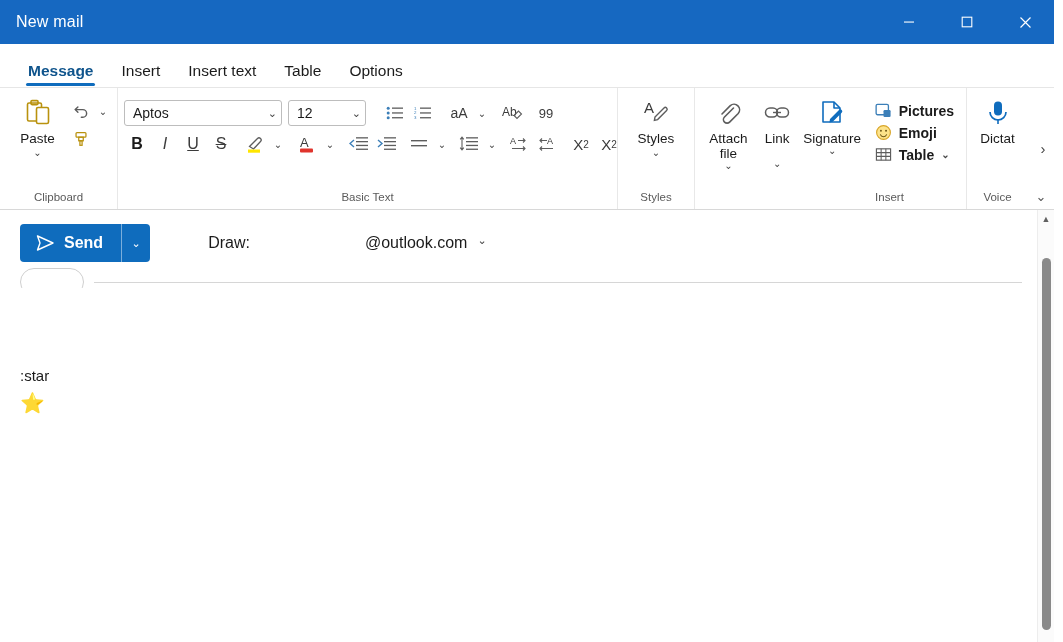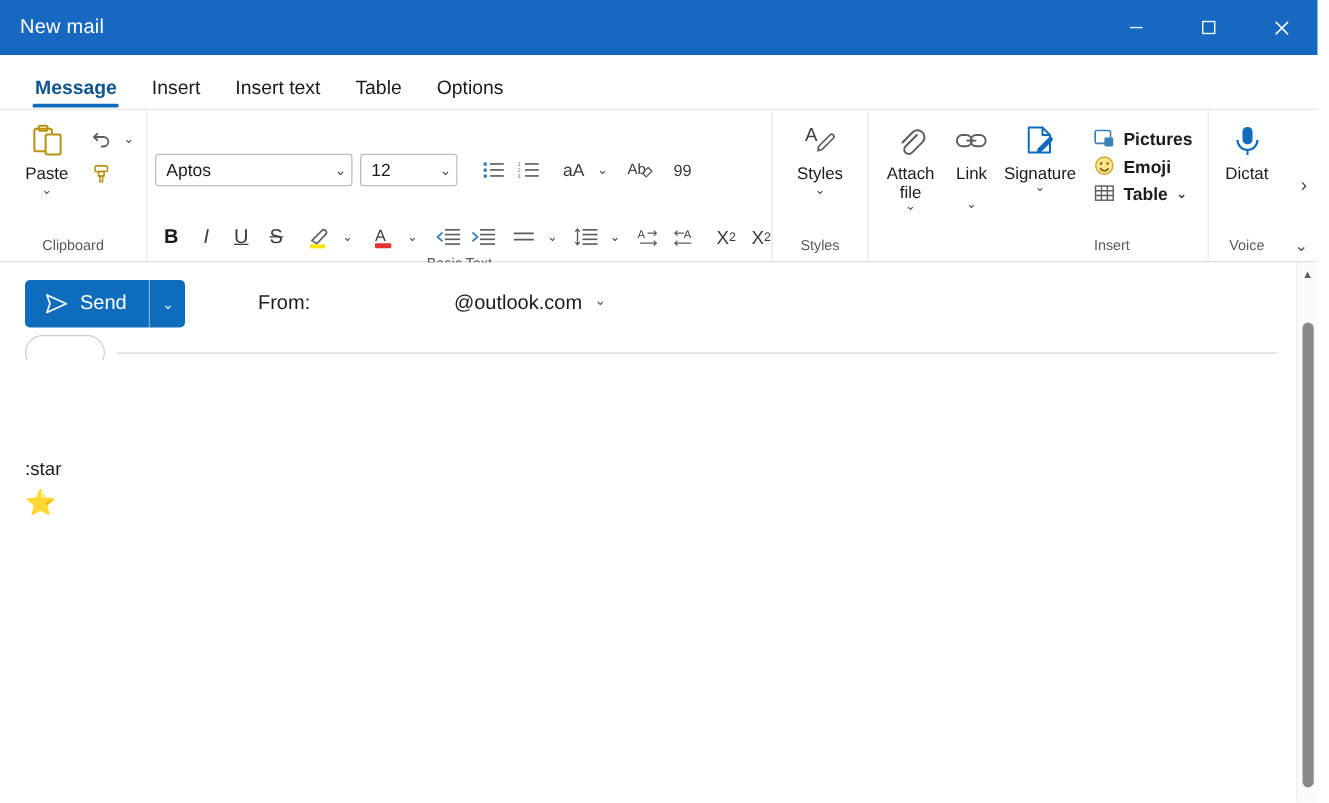--- a/index.html
+++ b/index.html
@@ -62,21 +62,21 @@
   .bigbtn .chev { font-size: 10px; color:#444; line-height: 11px; margin-top:1px;}
 
   .smallcol { display:flex; flex-direction:column; align-items:center; padding-top:4px; }
   .iconbtn {
     display:flex; align-items:center; justify-content:center; cursor:default;
     border-radius: 3px;
   }
 
   
   .bt-rows { display:flex; flex-direction:column; gap: 5px; padding-top: 6px; }
-  .bt-row { display:flex; align-items:center; gap: 2px; margin-top: 23px; }
+  .bt-row { display:flex; align-items:center; gap: 2px; }
   .combo {
     height: 26px; border:1px solid #bdbdbd; border-radius:3px; background:#fff;
     display:flex; align-items:center; padding: 0 4px 0 8px; font-size:14px; color:#1b1b1b;
     justify-content: space-between;
   }
   .combo .cv { white-space:nowrap; overflow:hidden; }
   .combo .cc { color:#444; font-size:11px; margin-left:6px; }
   .font-combo { width: 158px; }
   .size-combo { width: 78px; }
   .tbtn {
@@ -104,21 +104,21 @@
   }
 
   
   .compose { position:absolute; left:0; right:0; top: 210px; bottom:0; background:#fff; }
   .sendrow { height: 66px; display:flex; align-items:center; padding-left: 20px; }
   .sendbtn {
     height: 38px; background:#0f6cbd; border-radius:4px; display:flex; align-items:stretch;
     color:#fff; cursor:default; overflow:hidden;
   }
   .sendbtn .main {
-    display:flex; align-items:center; gap:9px; padding: 0 18px 0 15px; font-size:16px; font-weight:normal;
+    display:flex; align-items:center; gap:9px; padding: 0 18px 0 15px; font-size:16px; font-weight:bold;
   }
   .sendbtn .split { width: 1px; background: rgba(255,255,255,.45); }
   .sendbtn .drop { width: 28px; display:flex; align-items:center; justify-content:center; font-size:11px; }
   .fromlabel { font-size: 16px; color:#1b1b1b; margin-left: 58px; }
   .fromvalue { font-size: 16px; color:#1b1b1b; margin-left: 115px; display:flex; gap:10px; cursor:default;}
   .fromvalue .cc { font-size: 11px; color:#444; }
 
   
   .recip-remnant { position:absolute; left:20px; right:32px; top: 58px; height: 20px; overflow:hidden; }
   .recip-pill {
@@ -458,21 +458,21 @@
       <div class="sendbtn">
         <div class="main">
           <svg width="20" height="20" viewBox="0 0 20 20">
             <path d="M2.5 3 L18 10 L2.5 17 L5 10 z" fill="none" stroke="#ffffff" stroke-width="1.4" stroke-linejoin="round"></path>
           </svg>
           <span>Send</span>
         </div>
         <div class="split"></div>
         <div class="drop">⌄</div>
       </div>
-      <div class="fromlabel">From:</div>
+      <div class="fromlabel">Draw:</div>
       <div class="fromvalue">
         <span>@outlook.com</span>
         <span class="cc">⌄</span>
       </div>
     </div>
 
     <div class="recip-remnant">
       <div class="recip-pill"></div>
       <div class="recip-line"></div>
     </div>

